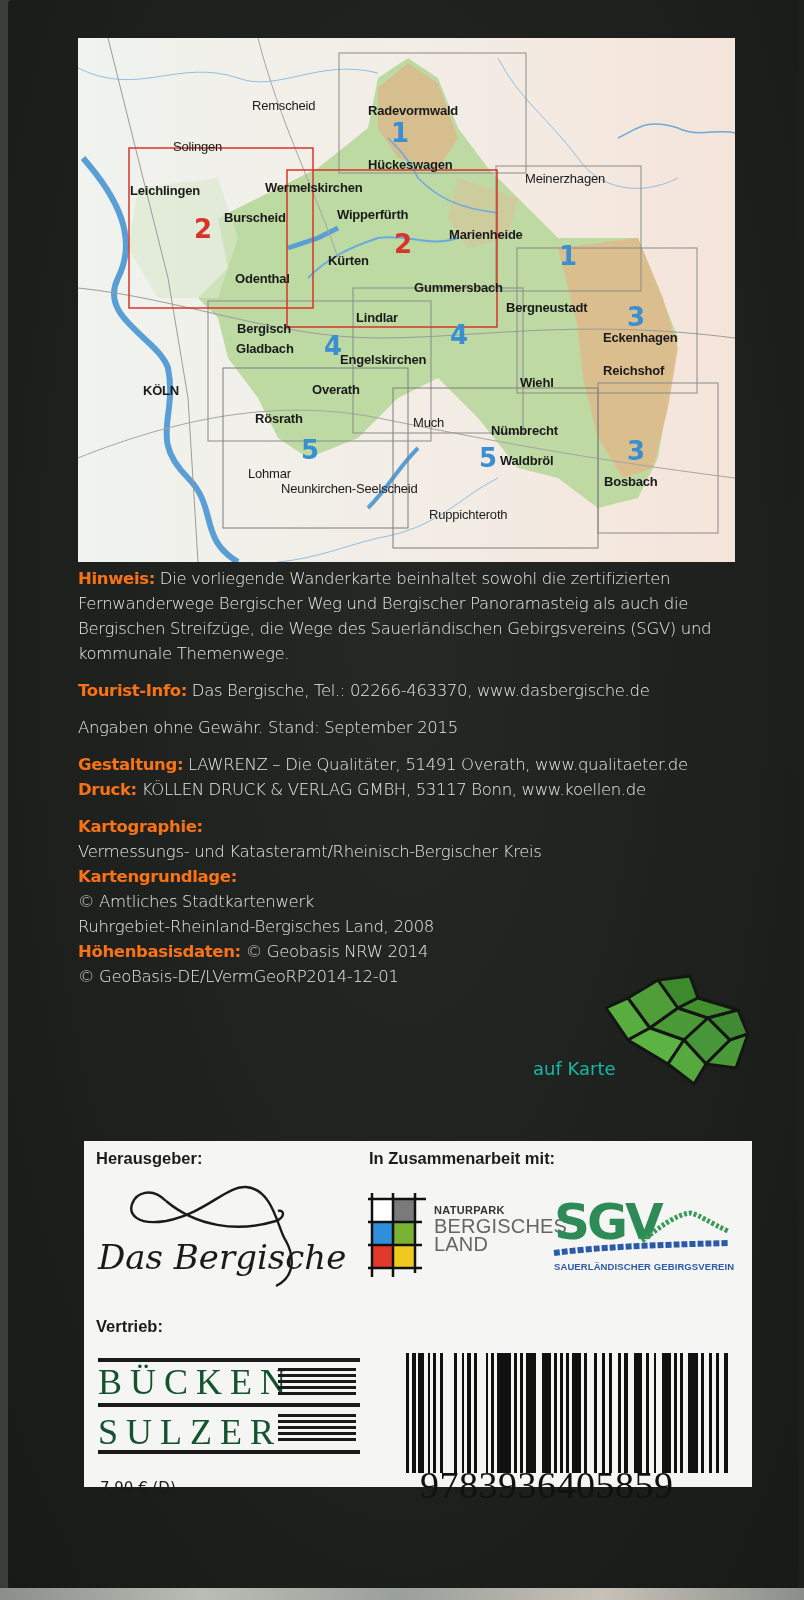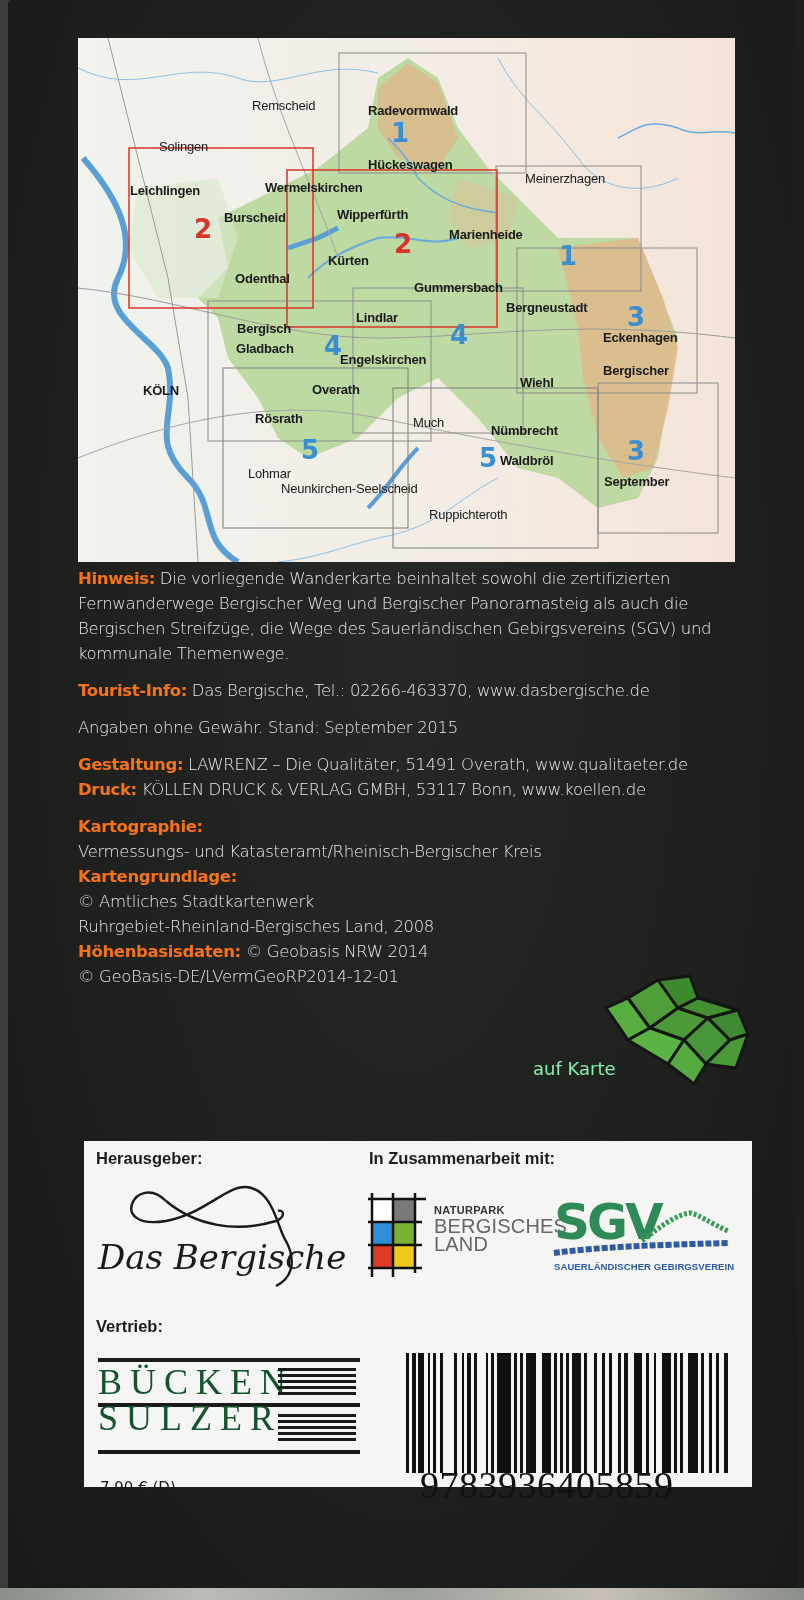--- a/index.html
+++ b/index.html
@@ -42,21 +42,21 @@
     color: #e9e9e4; font-size: 16.5px; line-height: 25px;
     font-family: "DejaVu Sans", sans-serif; font-weight: 300;
     letter-spacing: -0.35px;
   }
   .info p { margin: 0; }
   .info b { font-weight: bold; color: #f97316; }
   .gap { height: 12px; }
 
   .logo-karte { position: absolute; left: 598px; top: 968px; width: 152px; height: 118px; }
   .auf-karte {
-    position: absolute; left: 533px; top: 1058px; color: #86efac;
+    position: absolute; left: 533px; top: 1058px; color: #14b8a6;
     font-size: 18px; font-family: "DejaVu Sans", sans-serif;
   }
 
   
   .panel {
     position: absolute; left: 84px; top: 1141px; width: 668px; height: 346px;
     background: #f5f5f3;
   }
   .panel-label {
     position: absolute; font-weight: bold; font-size: 16.5px; color: #1c1c1c;
@@ -132,46 +132,46 @@
     <rect x="145" y="330" width="185" height="160" fill="none" stroke="#7c7c7c" stroke-width="1"></rect>
     <rect x="315" y="350" width="205" height="160" fill="none" stroke="#7c7c7c" stroke-width="1"></rect>
     <rect x="520" y="345" width="120" height="150" fill="none" stroke="#8a8a8a" stroke-width="1"></rect>
 
     <rect x="51" y="110" width="184" height="160" fill="none" stroke="#d8342a" stroke-width="1.5"></rect>
     <rect x="209" y="132" width="210" height="157" fill="none" stroke="#d8342a" stroke-width="1.5"></rect>
   </svg>
   <div id="places-layer">
       <div class="place" style="left: 174px; top: 60px;">Remscheid</div>
       <div class="place bold" style="left: 290px; top: 65px;">Radevormwald</div>
-      <div class="place" style="left: 81px; top: 101px;">Solingen</div>
+      <div class="place" style="left: 95px; top: 101px;">Solingen</div>
       <div class="place bold" style="left: 290px; top: 119px;">Hückeswagen</div>
       <div class="place" style="left: 447px; top: 133px;">Meinerzhagen</div>
       <div class="place bold" style="left: 52px; top: 145px;">Leichlingen</div>
       <div class="place bold" style="left: 187px; top: 142px;">Wermelskirchen</div>
       <div class="place bold" style="left: 146px; top: 172px;">Burscheid</div>
       <div class="place bold" style="left: 259px; top: 169px;">Wipperfürth</div>
       <div class="place bold" style="left: 371px; top: 189px;">Marienheide</div>
       <div class="place bold" style="left: 250px; top: 215px;">Kürten</div>
       <div class="place bold" style="left: 157px; top: 233px;">Odenthal</div>
       <div class="place bold" style="left: 336px; top: 242px;">Gummersbach</div>
       <div class="place bold" style="left: 428px; top: 262px;">Bergneustadt</div>
       <div class="place bold" style="left: 278px; top: 272px;">Lindlar</div>
       <div class="place bold" style="left: 159px; top: 283px;">Bergisch</div>
       <div class="place bold" style="left: 525px; top: 292px;">Eckenhagen</div>
       <div class="place bold" style="left: 158px; top: 303px;">Gladbach</div>
       <div class="place bold" style="left: 246px; top: 314px; padding-left: 16px;">Engelskirchen</div>
-      <div class="place bold" style="left: 525px; top: 325px;">Bergischer</div>
+      <div class="place bold" style="left: 525px; top: 325px;">Reichshof</div>
       <div class="place bold" style="left: 65px; top: 345px;">KÖLN</div>
       <div class="place bold" style="left: 234px; top: 344px;">Overath</div>
       <div class="place bold" style="left: 442px; top: 337px;">Wiehl</div>
       <div class="place bold" style="left: 177px; top: 373px;">Rösrath</div>
       <div class="place" style="left: 335px; top: 377px;">Much</div>
       <div class="place bold" style="left: 413px; top: 385px;">Nümbrecht</div>
       <div class="place bold" style="left: 422px; top: 415px;">Waldbröl</div>
-      <div class="place bold" style="left: 526px; top: 436px;">September</div>
+      <div class="place bold" style="left: 526px; top: 436px;">Bosbach</div>
       <div class="place" style="left: 170px; top: 428px;">Lohmar</div>
       <div class="place" style="left: 203px; top: 443px;">Neunkirchen-Seelscheid</div>
       <div class="place" style="left: 351px; top: 469px;">Ruppichteroth</div>
     </div>
   <div id="sheets-layer">
       <div class="sheet-num blue" style="left: 313px; top: 80px;">1</div>
       <div class="sheet-num blue" style="left: 481px; top: 203px;">1</div>
       <div class="sheet-num red" style="left: 116px; top: 176px;">2</div>
       <div class="sheet-num red" style="left: 316px; top: 191px;">2</div>
       <div class="sheet-num blue" style="left: 549px; top: 264px;">3</div>
@@ -268,21 +268,21 @@
     <div class="bar" style="top:0;"></div>
     <div class="word" style="top:6px;">BÜCKEN</div>
     <div class="stripes" style="top:10px;">
         <div></div>
         <div></div>
         <div></div>
         <div></div>
         <div></div>
       </div>
     <div class="bar" style="top:45px;"></div>
-    <div class="word" style="top:42px;">SULZER</div>
+    <div class="word" style="top:56px;">SULZER</div>
     <div class="stripes" style="top:56px;">
         <div></div>
         <div></div>
         <div></div>
         <div></div>
         <div></div>
       </div>
     <div class="bar" style="top:92px;"></div>
   </div>
 

